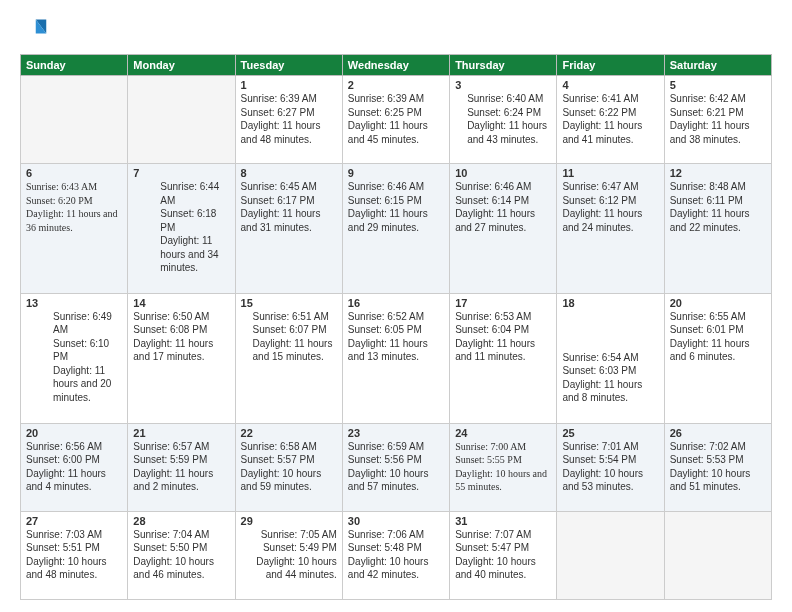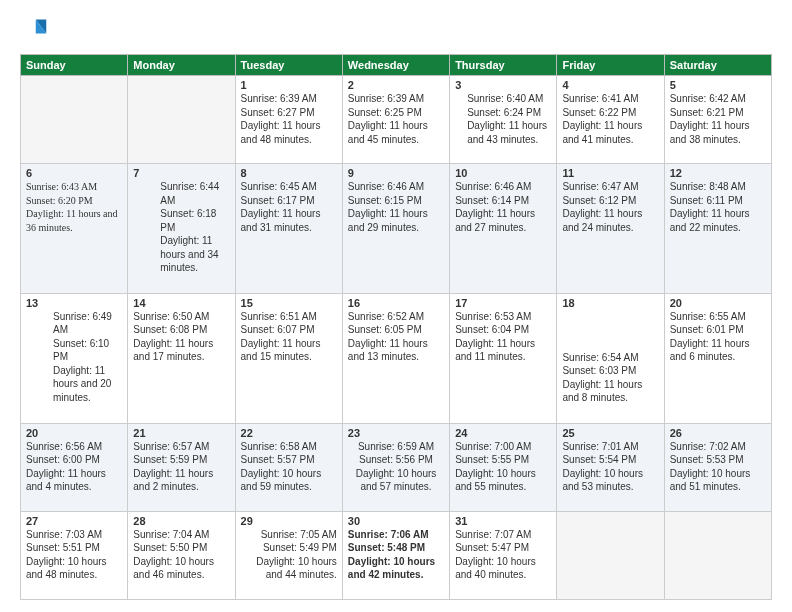--- a/index.html
+++ b/index.html
@@ -225,21 +225,21 @@
 Daylight: 11 hours and 20 minutes.</div>
           </td>
           <td>
             <span class="day-number">14</span>
             <div class="day-info" style="white-space: pre-line;">Sunrise: 6:50 AM
 Sunset: 6:08 PM
 Daylight: 11 hours and 17 minutes.</div>
           </td>
           <td>
             <span class="day-number">15</span>
-            <div class="day-info" style="white-space: pre-line;">Sunrise: 6:51 AM
+            <div class="day-info" style="white-space: pre-line; margin-left: 12px;">Sunrise: 6:51 AM
 Sunset: 6:07 PM
 Daylight: 11 hours and 15 minutes.</div>
           </td>
           <td>
             <span class="day-number">16</span>
             <div class="day-info" style="white-space: pre-line;">Sunrise: 6:52 AM
 Sunset: 6:05 PM
 Daylight: 11 hours and 13 minutes.</div>
           </td>
           <td>
@@ -275,27 +275,27 @@
 Daylight: 11 hours and 2 minutes.</div>
           </td>
           <td>
             <span class="day-number">22</span>
             <div class="day-info" style="white-space: pre-line;">Sunrise: 6:58 AM
 Sunset: 5:57 PM
 Daylight: 10 hours and 59 minutes.</div>
           </td>
           <td>
             <span class="day-number">23</span>
-            <div class="day-info" style="white-space: pre-line; text-align: center;">Sunrise: 6:59 AM
+            <div class="day-info" style="white-space: pre-line;">Sunrise: 6:59 AM
 Sunset: 5:56 PM
 Daylight: 10 hours and 57 minutes.</div>
           </td>
           <td>
             <span class="day-number">24</span>
-            <div class="day-info" style="white-space: pre-line;">Sunrise: 7:00 AM
+            <div class="day-info" style="white-space: pre-line; font-family: Liberation Serif, serif;">Sunrise: 7:00 AM
 Sunset: 5:55 PM
 Daylight: 10 hours and 55 minutes.</div>
           </td>
           <td>
             <span class="day-number">25</span>
             <div class="day-info" style="white-space: pre-line;">Sunrise: 7:01 AM
 Sunset: 5:54 PM
 Daylight: 10 hours and 53 minutes.</div>
           </td>
           <td>
@@ -319,21 +319,21 @@
 Daylight: 10 hours and 46 minutes.</div>
           </td>
           <td>
             <span class="day-number">29</span>
             <div class="day-info" style="white-space: pre-line; text-align: right;">Sunrise: 7:05 AM
 Sunset: 5:49 PM
 Daylight: 10 hours and 44 minutes.</div>
           </td>
           <td>
             <span class="day-number">30</span>
-            <div class="day-info" style="white-space: pre-line; font-weight: bold;">Sunrise: 7:06 AM
+            <div class="day-info" style="white-space: pre-line;">Sunrise: 7:06 AM
 Sunset: 5:48 PM
 Daylight: 10 hours and 42 minutes.</div>
           </td>
           <td>
             <span class="day-number">31</span>
             <div class="day-info" style="white-space: pre-line;">Sunrise: 7:07 AM
 Sunset: 5:47 PM
 Daylight: 10 hours and 40 minutes.</div>
           </td>
           <td class="empty"></td>

